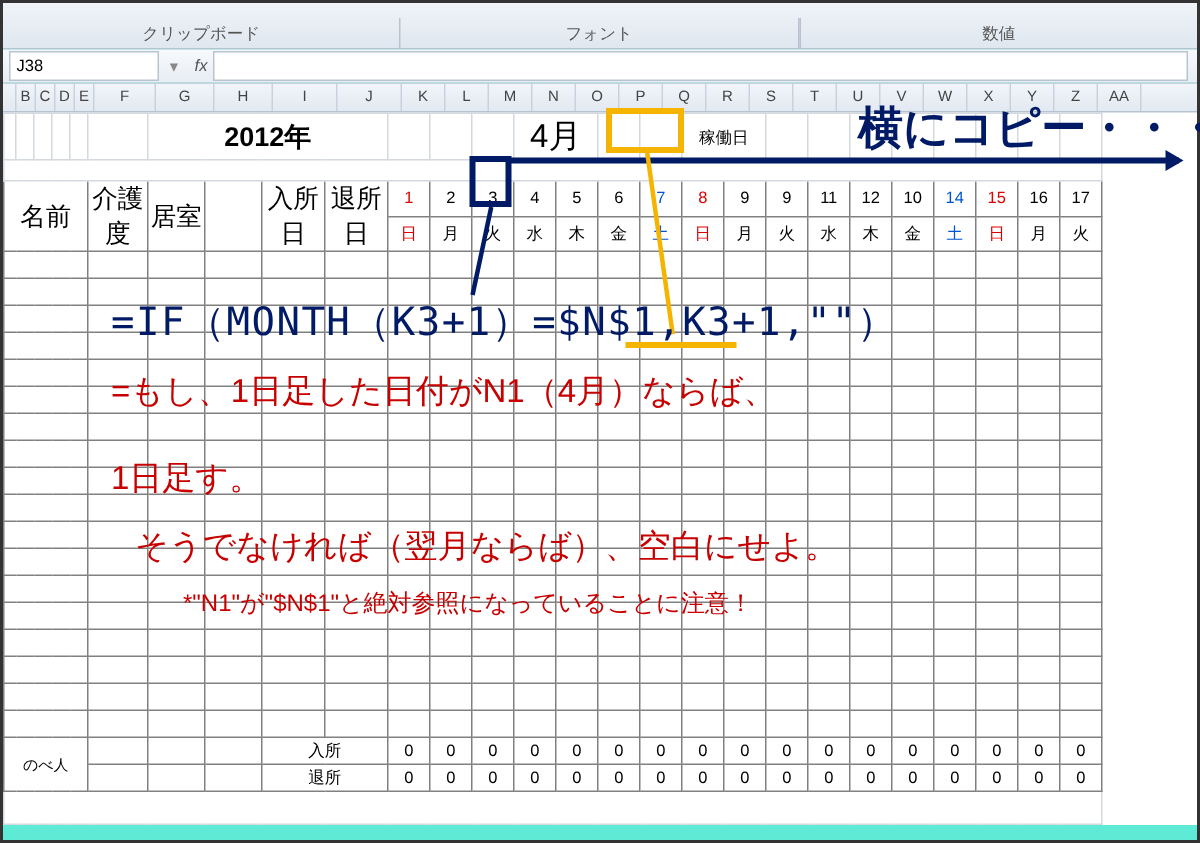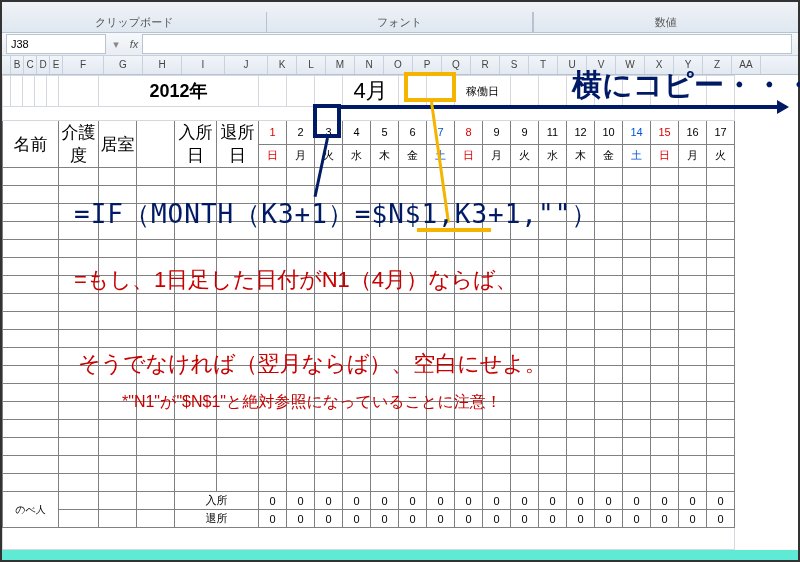--- a/index.html
+++ b/index.html
@@ -680,17 +680,18 @@
 
   <div class="hl-month" style="left:402px;top:70px"></div>
   <div class="hl-cell" style="left:311px;top:102px"></div>
   <div class="arrow-h" style="left:338px;top:103px;width:446px"></div>
   <div class="ov-blue-big" style="left:570px;top:63px">横にコピー・・・</div>
   <div class="line-v" style="left:324px;top:136px;height:60px;transform:rotate(12deg);transform-origin:top"></div>
   <div class="line-y" style="left:428px;top:100px;height:122px;transform:rotate(-8deg);transform-origin:top"></div>
   <div class="underline-y" style="left:415px;top:226px;width:74px"></div>
 
   <div class="ov-formula" style="left:72px;top:195px">=IF（MONTH（K3+1）=$N$1,K3+1,""）</div>
-  <div class="ov-red" style="left:72px;top:261px">=もし、1日足した日付がN1（4月）ならば、</div>
-  <div class="ov-red" style="left:76px;top:345px">そうでなければ（翌月ならば）、空白にせよ。</div>
+  <div class="ov-red" style="left:72px;top:242px">=もし、1日足した日付がN1（4月）ならば、</div>
+  <div class="ov-red" style="left:72px;top:300px">1日足す。</div>
+  <div class="ov-red" style="left:88px;top:345px">そうでなければ（翌月ならば）、空白にせよ。</div>
   <div class="ov-note" style="left:120px;top:390px">*"N1"が"$N$1"と絶対参照になっていることに注意！</div>
 
 </div>
 
 </body></html>

